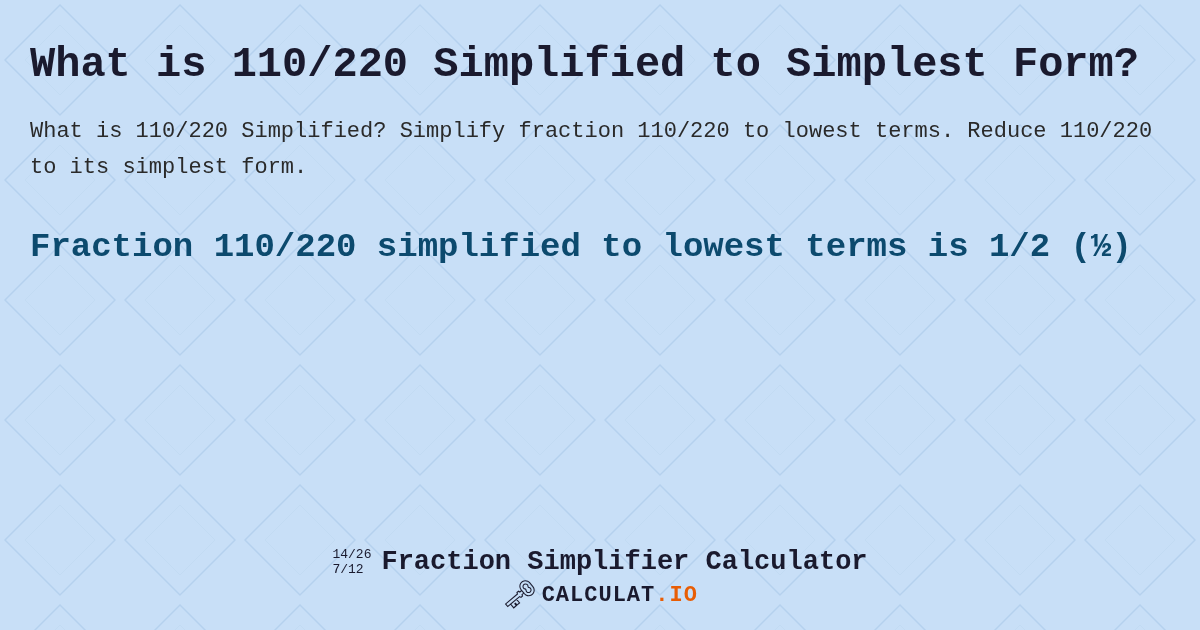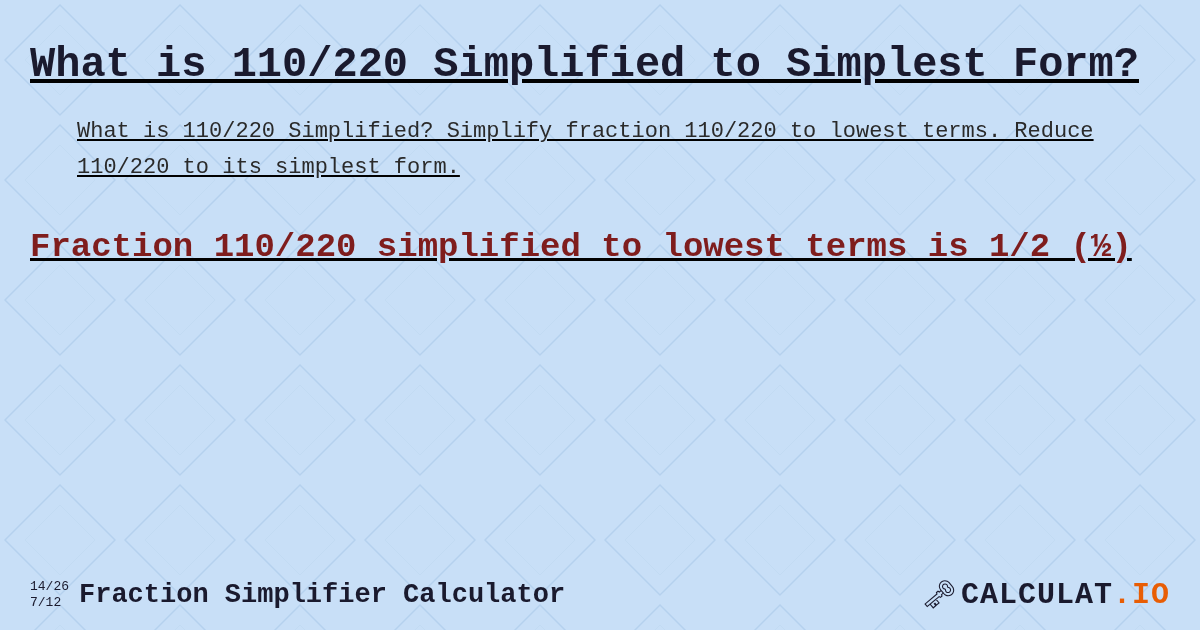--- a/index.html
+++ b/index.html
@@ -24,61 +24,60 @@
       left: 0;
       width: 100%;
       height: 100%;
       z-index: 0;
     }
 
     .content {
       position: relative;
       z-index: 1;
       padding: 40px 30px 20px 30px;
-      text-decoration: underline;
     }
 
     .main-title {
       font-size: 42px;
       font-weight: 900;
       color: #1a1a2e;
       line-height: 1.2;
       margin-bottom: 24px;
       font-family: 'Courier New', Courier, monospace;
     }
 
     .description {
       font-size: 22px;
       color: #2a2a2a;
       line-height: 1.6;
       margin-bottom: 40px;
       font-family: 'Courier New', Courier, monospace;
-      margin-left: 47px;
     }
 
     .result-section {
       margin-top: 10px;
     }
 
     .result-text {
       font-size: 34px;
       font-weight: 900;
-      color: #7f1d1d;
+      color: #0c4a6e;
       line-height: 1.3;
       font-family: 'Courier New', Courier, monospace;
     }
 
     .footer {
       position: absolute;
       bottom: 18px;
       left: 30px;
       right: 30px;
       display: flex;
       align-items: center;
       justify-content: space-between;
+      flex-direction: column;
     }
 
     .footer-left {
       display: flex;
       align-items: center;
       gap: 10px;
     }
 
     .fraction-stack {
       display: flex;
@@ -107,21 +106,21 @@
       align-items: center;
       gap: 4px;
     }
 
     .logo-icon {
       font-size: 28px;
       color: #1a1a2e;
     }
 
     .logo-text {
-      font-size: 30px;
+      font-size: 22px;
       font-weight: 900;
       color: #1a1a2e;
       font-family: 'Courier New', Courier, monospace;
       letter-spacing: 1px;
     }
 
     .logo-text .dot-io {
       color: #e85d04;
     }
   </style>

